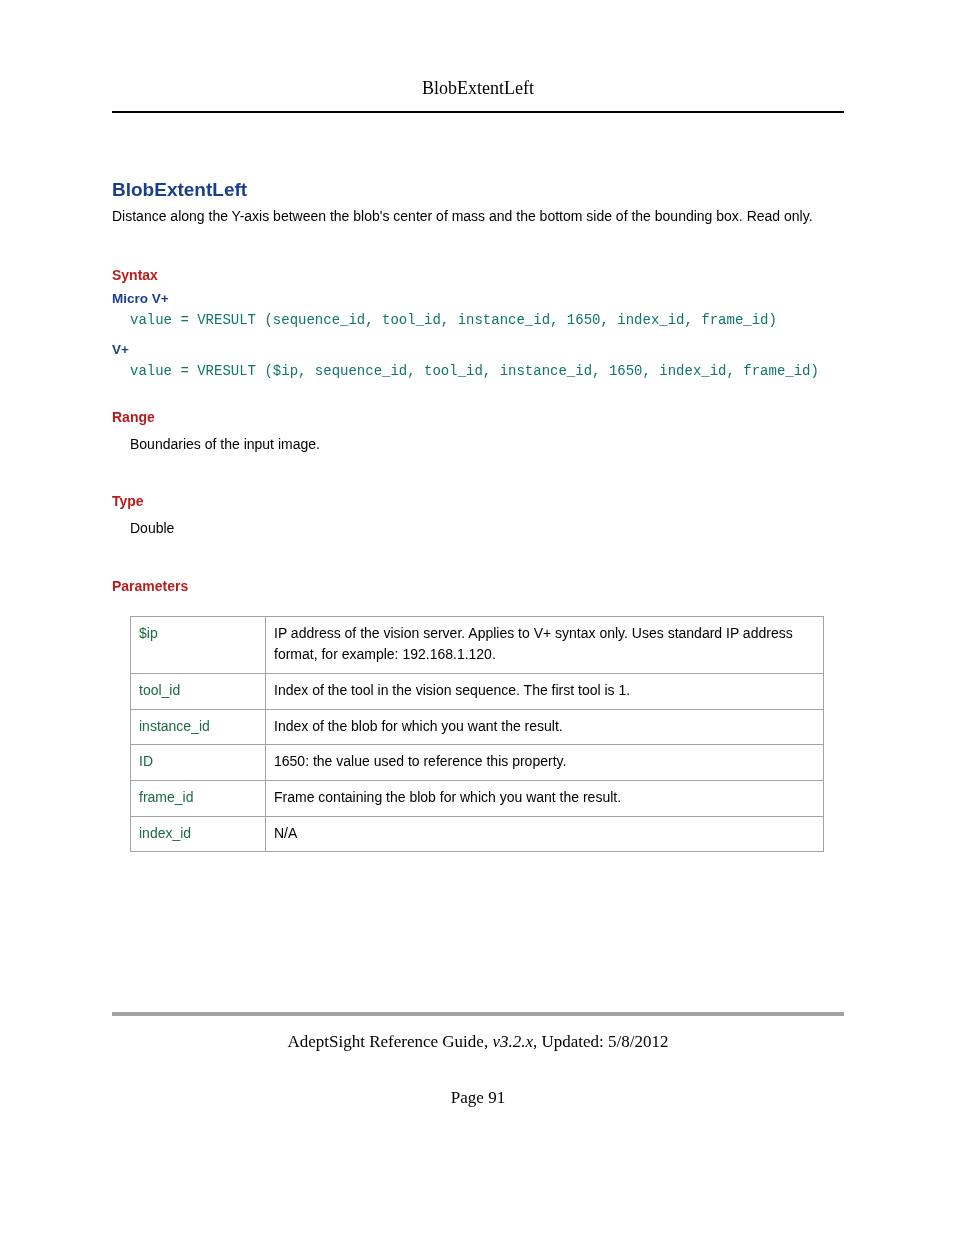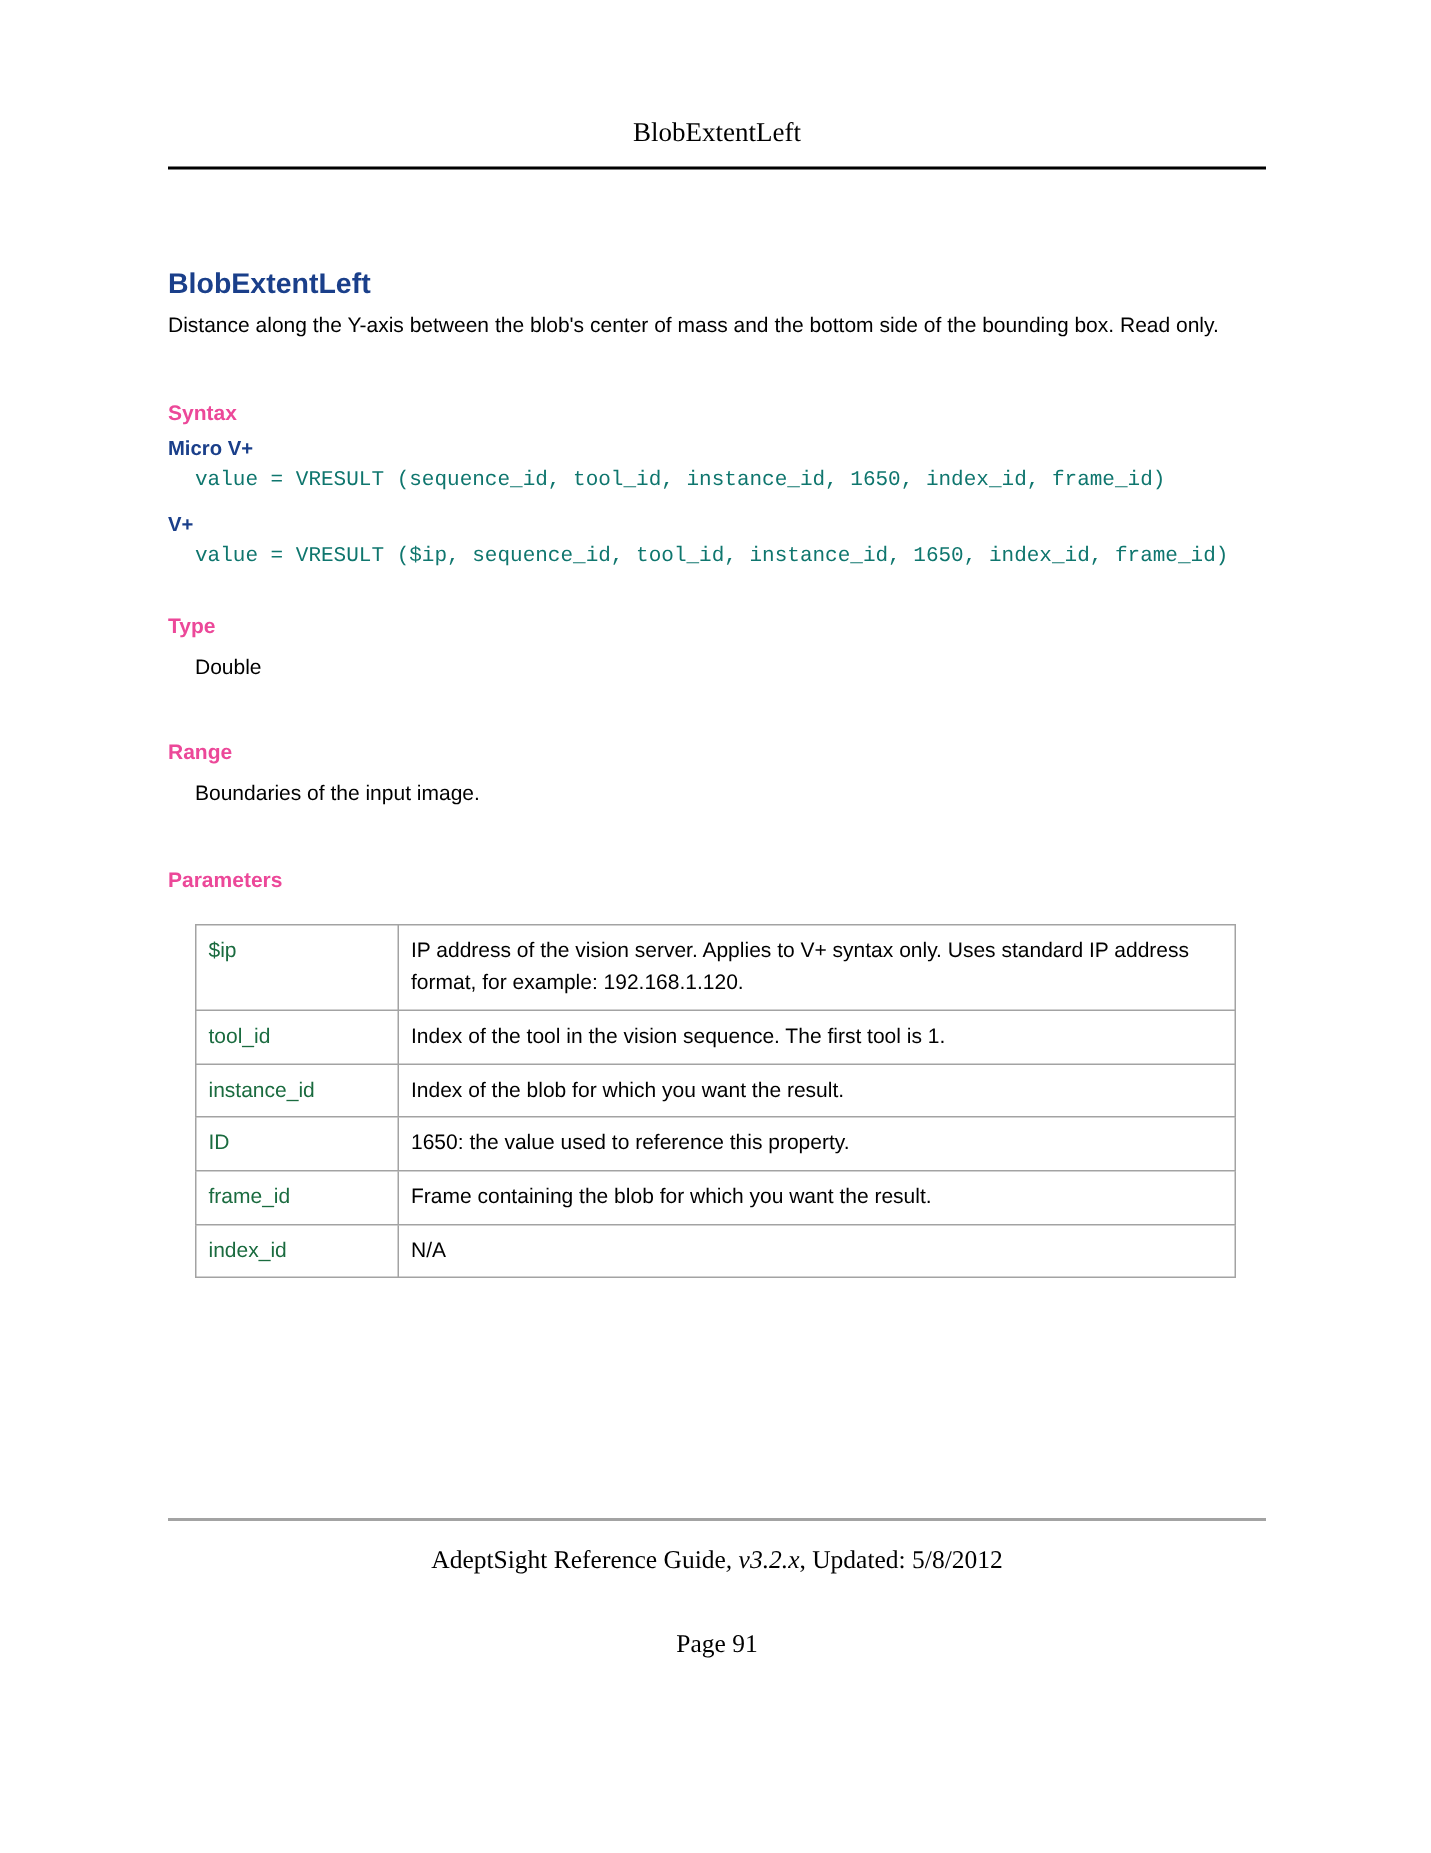--- a/index.html
+++ b/index.html
@@ -41,21 +41,21 @@
     margin-bottom: 20px;
   }
   .description {
     font-size: 14px;
     line-height: 1.7;
     margin-bottom: 38px;
   }
   h2.section-heading {
     font-size: 14px;
     font-weight: bold;
-    color: #ec4899;
+    color: #b91c1c;
     margin: 0 0 8px 0;
   }
   h3.subheading {
     font-size: 13.5px;
     font-weight: bold;
     color: #1a3f8a;
     margin: 0 0 6px 0;
   }
   pre.code {
     font-family: "Courier New", Courier, monospace;
@@ -87,21 +87,21 @@
     padding: 6px 8px 7px 8px;
     vertical-align: top;
     line-height: 1.55;
   }
   table.params td.pname {
     width: 118px;
     color: #1a6b3f;
   }
   .footer {
     margin-top: 160px;
-    border-top: 2px solid #a3a3a3;
+    border-top: 4px solid #a3a3a3;
     text-align: center;
     padding-top: 16px;
     font-family: "Times New Roman", Times, serif;
     font-size: 17px;
   }
   .footer .guide-title {
     margin-bottom: 32px;
   }
   .footer .guide-title .ver {
     font-style: italic;
@@ -127,27 +127,27 @@
 
     <div class="section-block tight">
       <h2 class="section-heading">Syntax</h2>
       <h3 class="subheading">Micro V+</h3>
       <pre class="code">value = VRESULT (sequence_id, tool_id, instance_id, 1650, index_id, frame_id)</pre>
       <h3 class="subheading">V+</h3>
       <pre class="code">value = VRESULT ($ip, sequence_id, tool_id, instance_id, 1650, index_id, frame_id)</pre>
     </div>
 
     <div class="section-block">
-      <h2 class="section-heading">Type</h2>
-      <div class="indented-text">Double</div>
+      <h2 class="section-heading">Range</h2>
+      <div class="indented-text">Boundaries of the input image.</div>
     </div>
 
     <div class="section-block">
-      <h2 class="section-heading">Range</h2>
-      <div class="indented-text">Boundaries of the input image.</div>
+      <h2 class="section-heading">Type</h2>
+      <div class="indented-text">Double</div>
     </div>
 
     <div class="section-block">
       <h2 class="section-heading">Parameters</h2>
       <table class="params">
         <tbody id="params-body">
             <tr>
               <td class="pname">$ip</td>
               <td>IP address of the vision server. Applies to V+ syntax only. Uses standard IP address format, for example: 192.168.1.120.</td>
             </tr>

